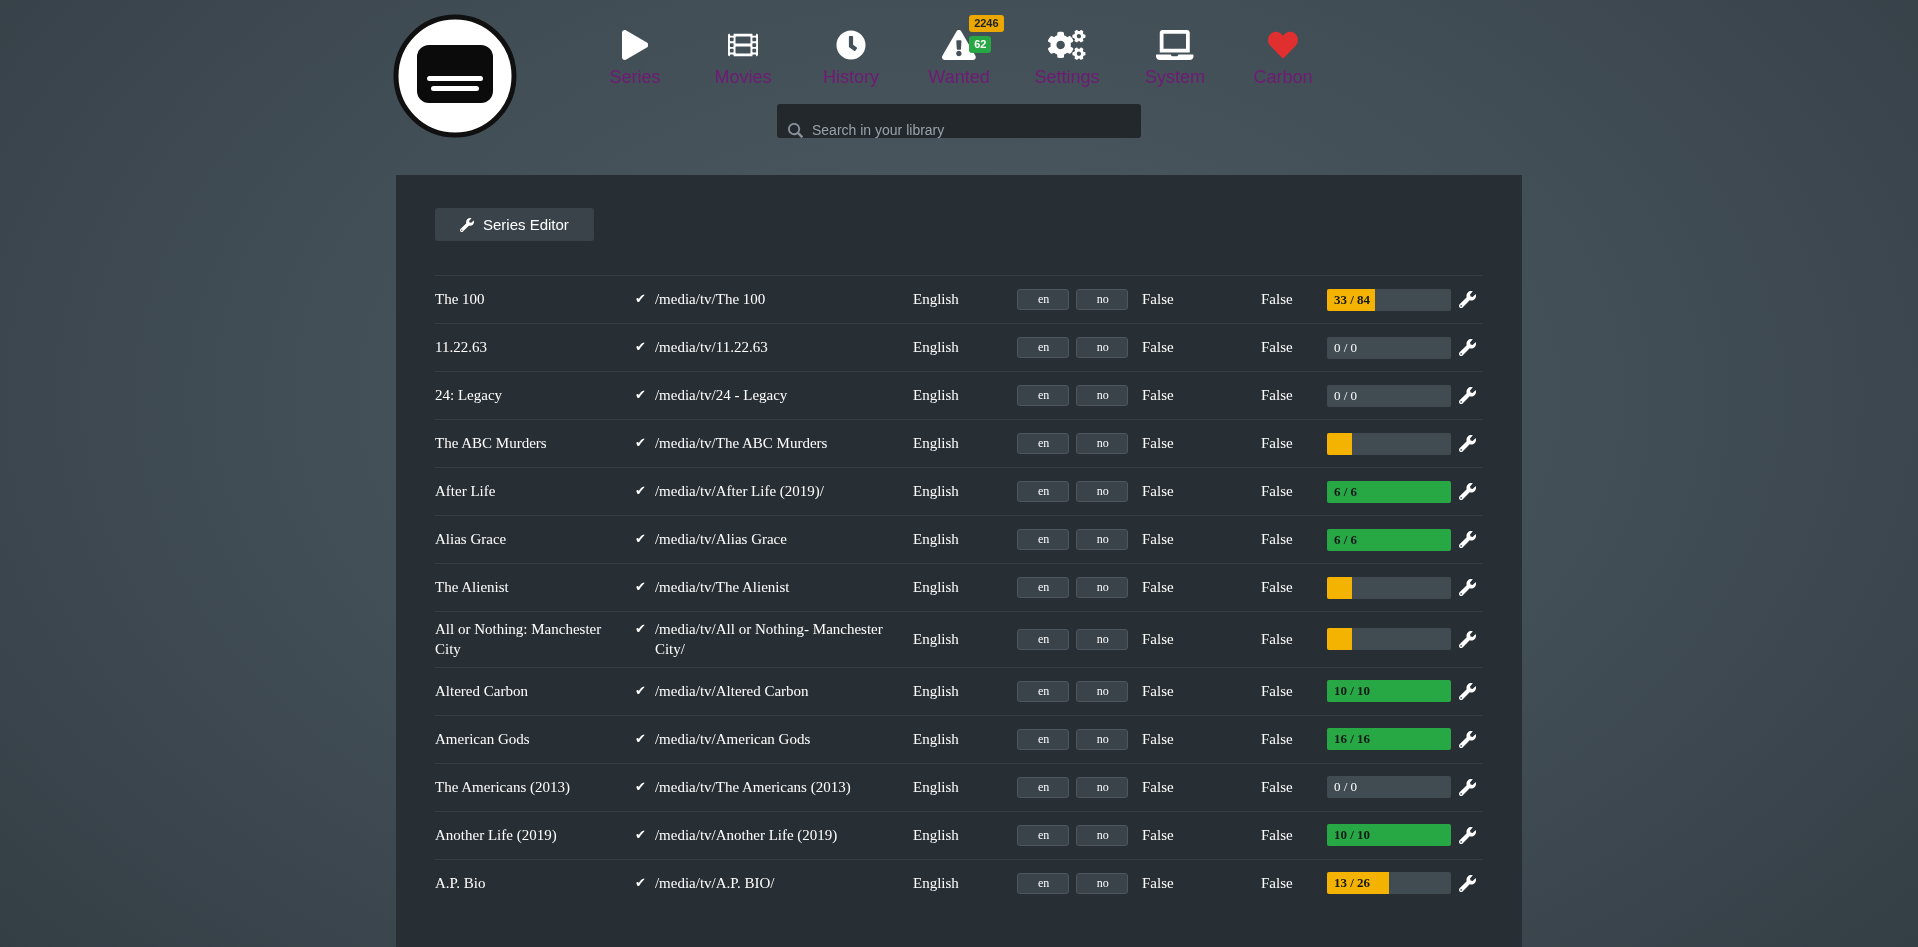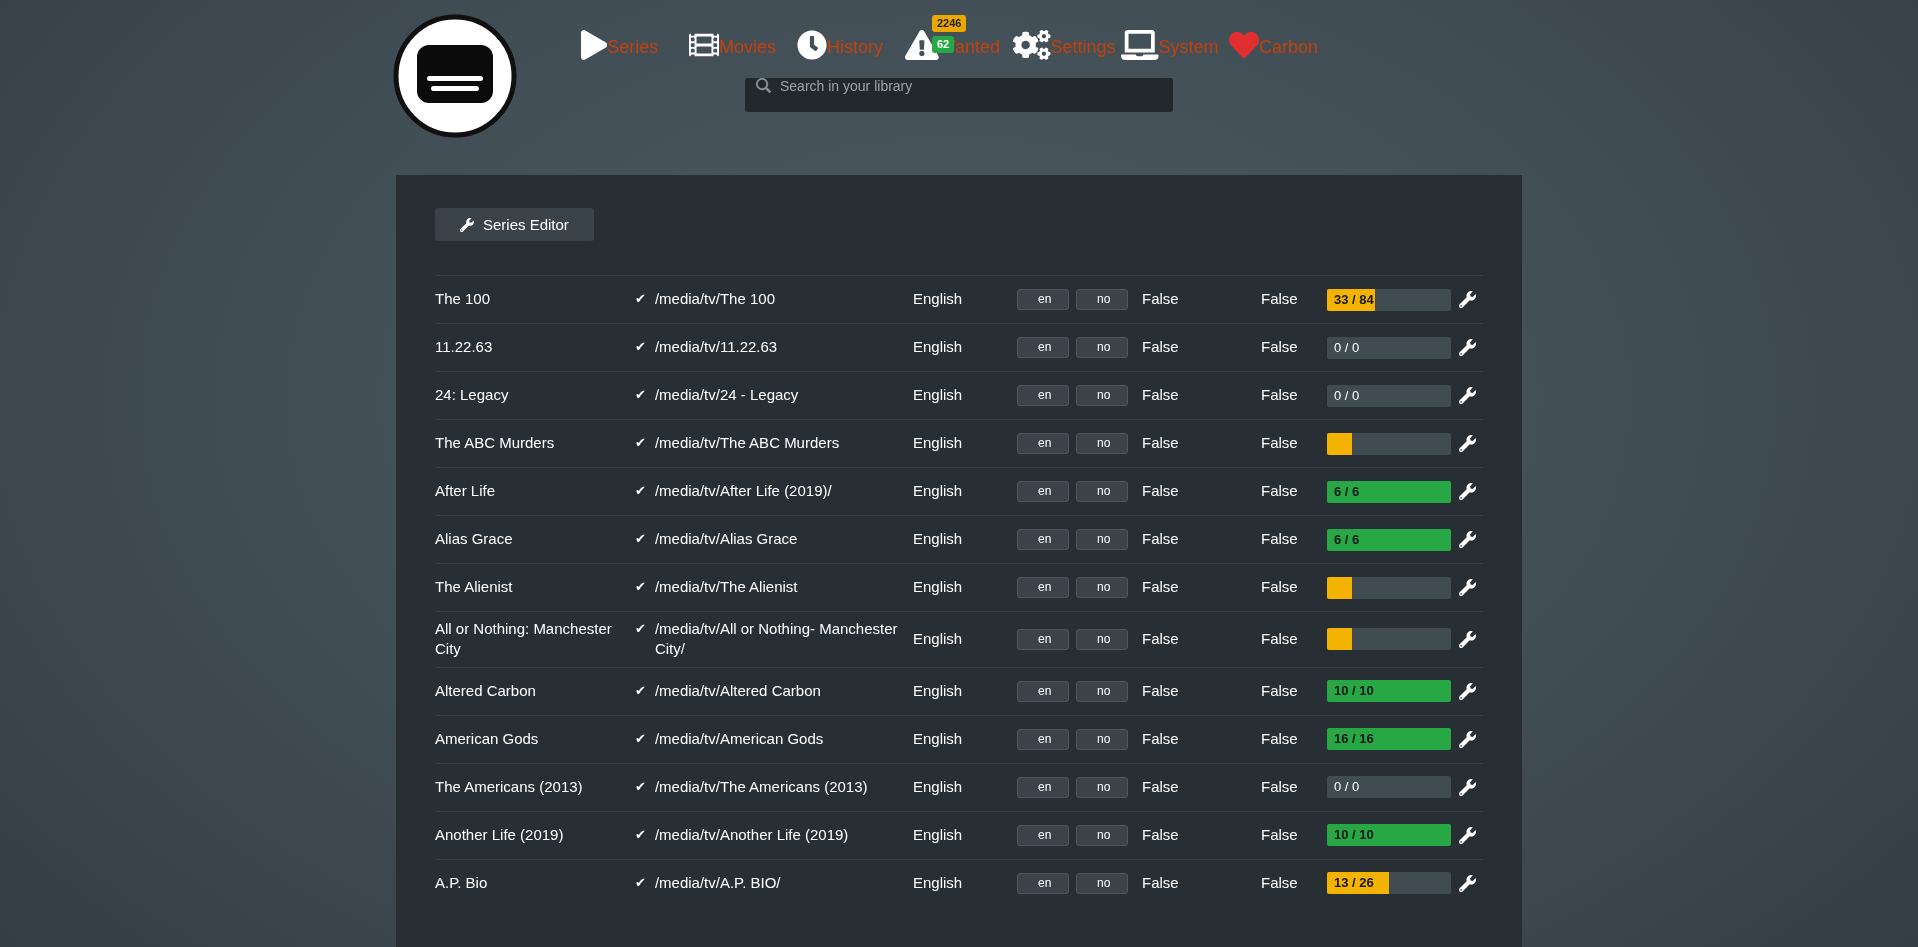--- a/index.html
+++ b/index.html
@@ -11,46 +11,46 @@
     color:#fff;
   }
 
   
   .app-header { position:relative; height:175px; }
   .logo { position:absolute; left:391px; top:12px; width:128px; height:128px; cursor:pointer; }
   .logo svg { width:100%; height:100%; display:block; }
 
   .header-center { width:770px; margin:0 auto; padding-top:28px; display:flex; flex-direction:column; align-items:center; }
   .main-nav { display:flex; }
-  .nav-item { width:108px; display:flex; flex-direction:row; align-items:center; cursor:pointer; }
+  .nav-item { width:108px; display:flex; flex-direction:column; align-items:center; cursor:pointer; }
   .nav-icon-wrap { position:relative; height:34px; display:flex; align-items:center; }
   .nav-icon svg { height:30px; display:block; fill:#fff; }
   .nav-item-donate .nav-icon svg { fill:#e12f2f; }
-  .nav-label { margin-top:5px; font-size:18px; color:#c2410c; white-space:nowrap; }
+  .nav-label { margin-top:5px; font-size:18px; color:#701a75; white-space:nowrap; }
   .nav-badges { position:absolute; left:27px; top:-13px; display:flex; flex-direction:column; align-items:flex-start; gap:4px; }
   .nav-badge { font-size:11px; font-weight:bold; padding:2px 5px; border-radius:3px; line-height:1.2; white-space:nowrap; }
   .badge-yellow { background:#eda800; color:#1b2126; }
   .badge-green { background:#28a745; color:#fff; }
 
-  .search-box { margin-top:16px; width:428px; height:34px; background:#22282c; border-radius:3px; display:flex; align-items:flex-start; padding:0 11px; }
+  .search-box { margin-top:16px; width:364px; height:34px; background:#22282c; border-radius:3px; display:flex; align-items:flex-end; padding:0 11px; }
   .search-icon svg { width:15px; height:15px; fill:#87909a; display:block; }
   .search-input { flex:1; background:transparent; border:none; outline:none; color:#dfe3e6; font-size:14px; margin-left:9px; font-family:inherit; }
   .search-input::placeholder { color:#9aa3ab; }
 
   
   .panel { width:1126px; margin:0 auto; background:#282f34; padding:33px 39px 0; min-height:772px; }
 
   .series-editor-btn { display:inline-flex; align-items:center; gap:9px; background:#3a434a; color:#fff;
     font-size:15px; padding:0 25px; height:33px; border:none; border-radius:3px; cursor:pointer; font-family:inherit; }
   .series-editor-btn svg { width:14px; height:14px; fill:#fff; }
 
   .table { margin-top:34px; }
   .thead, .trow { display:grid; grid-template-columns:200px 278px 104px 125px 119px 66px 132px 1fr; align-items:center; }
   .thead { font-weight:bold; font-size:15px; min-height:48px; padding:6px 0; }
-  .trow { border-top:1px solid rgba(255,255,255,0.08); min-height:48px; padding:7px 0; font-size:15px; }
+  .trow { border-top:1px solid rgba(255,255,255,0.08); min-height:48px; padding:7px 0; font-size:15px;font-family:Liberation Serif, serif; }
   .cell { padding-right:14px; line-height:1.35; }
   .c-name { cursor:pointer; }
   .c-path { display:flex; align-items:flex-start; gap:9px; }
   .check { font-size:13px; line-height:1.5; }
   .c-langs { display:flex; gap:7px; }
   .lang-badge { background:#3a434a; border:1px solid #4d565e; color:#fff; font-size:12px;
     padding:2px 20px; min-width:27px; text-align:center; border-radius:3px; line-height:1.25; }
 
   .progress { position:relative; width:124px; height:22px; background:#414b52; border-radius:2px; overflow:hidden; }
   .progress-fill { height:100%; }

